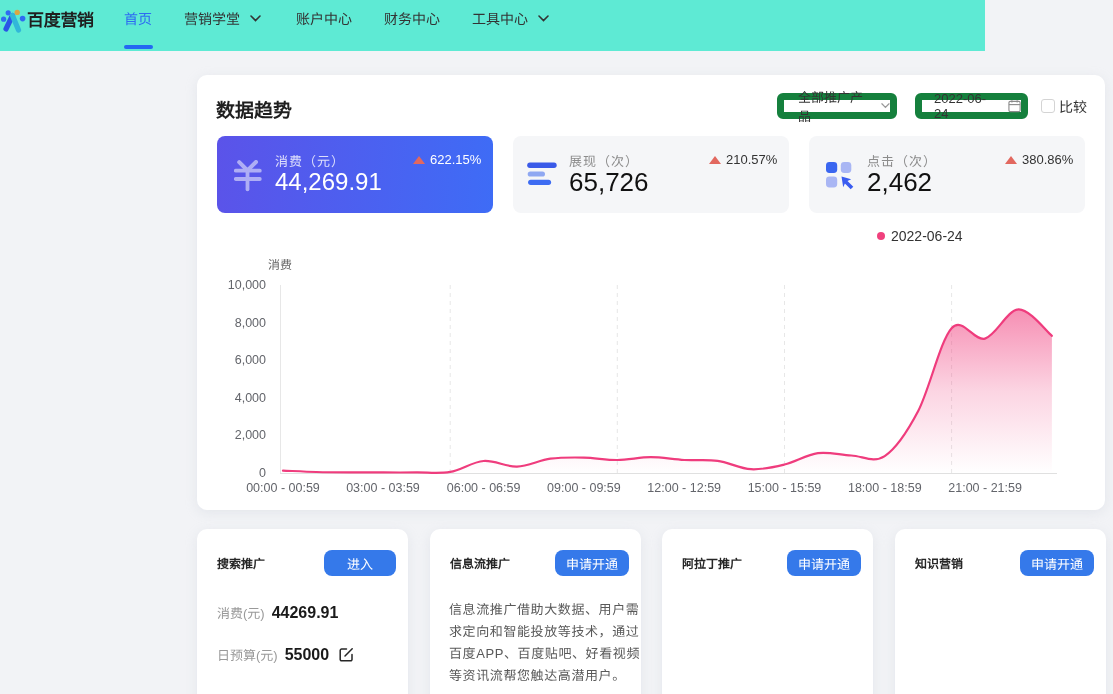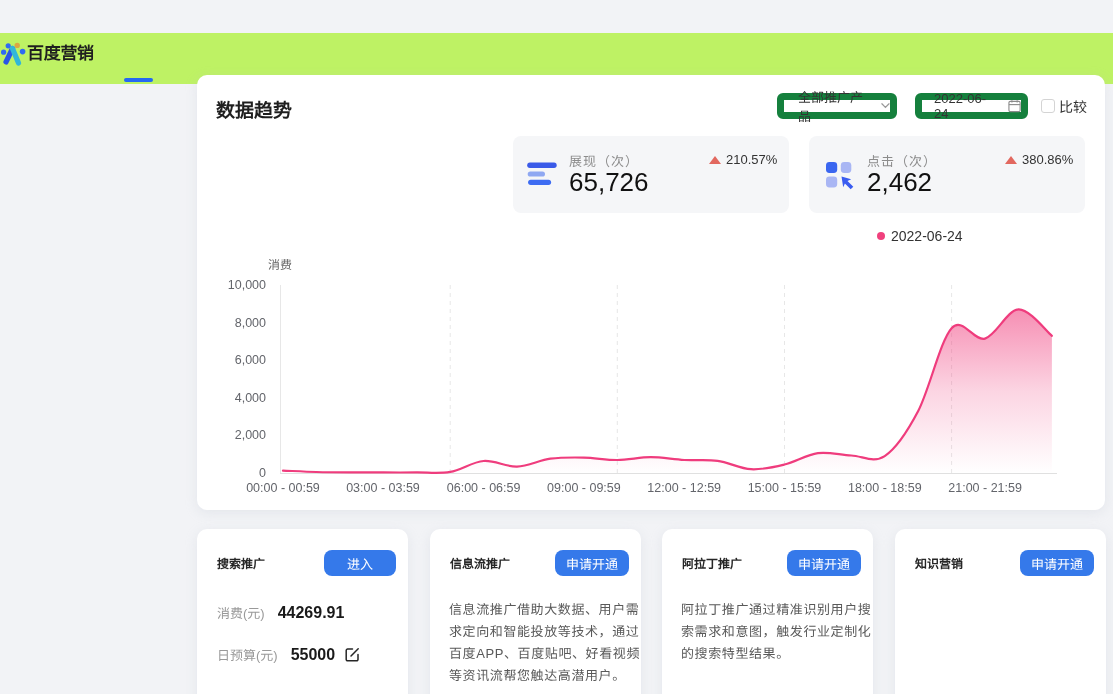--- a/index.html
+++ b/index.html
@@ -1,19 +1,19 @@
 <!DOCTYPE html>
 <html lang="zh-CN"><head>
 <meta charset="utf-8">
 <title>dashboard</title>
 <style>
 *{margin:0;padding:0;box-sizing:border-box;}
 html,body{width:1113px;height:694px;overflow:hidden;}
 body{font-family:"Liberation Sans",sans-serif;background:#f2f3f6;position:relative;}
-.hdr{position:absolute;left:0;top:0;width:1113px;height:51px;background:#bef264;margin-top:33px;}
+.hdr{position:absolute;left:0;top:0;width:985px;height:51px;background:#5eead4;}
 .logo{position:absolute;left:1px;top:8px;}
 .logotxt{position:absolute;left:27px;top:6px;font-size:17px;font-weight:700;color:#1f1f1f;letter-spacing:-0.3px;}
 .nav{position:absolute;left:124px;top:8px;font-size:14px;color:#333;display:flex;align-items:center;}
 .nav .it{margin-right:32px;display:flex;align-items:center;}
 .nav .act{color:#2d6bf2;position:relative;}
 .nav .chev{margin-left:10px;margin-right:3px;}
 .underline{position:absolute;left:124px;top:45px;width:29px;height:4px;background:#2468f2;border-radius:2px;}
 .card{position:absolute;background:#fff;border-radius:10px;box-shadow:0 3px 12px rgba(190,196,210,0.28);}
 #main{left:197px;top:75px;width:908px;height:435px;}
 .title{position:absolute;left:19px;top:20px;font-size:19px;font-weight:600;color:#1f1f1f;}
@@ -33,51 +33,74 @@
 .pct{position:absolute;top:16px;font-size:13px;color:#333;}
 #st1 .pct{color:#fff;}
 .tri{position:absolute;top:20px;width:0;height:0;border-left:6px solid transparent;border-right:6px solid transparent;border-bottom:8px solid #e2685f;}
 .legend{position:absolute;left:680px;top:153px;font-size:14px;color:#333;}
 .ldot{display:inline-block;width:8px;height:8px;border-radius:50%;background:#f0417d;margin-right:6px;vertical-align:1px;}
 .bcard{top:529px;width:211px;height:200px;}
 .btitle{position:absolute;left:20px;top:25px;font-size:12px;font-weight:600;color:#262626;}
 .btn{position:absolute;right:12px;top:21px;height:26px;border-radius:8px;background:#3579ea;color:#fff;font-size:13px;display:flex;align-items:center;justify-content:center;}
 .btxt{position:absolute;left:19px;top:70px;font-size:13px;color:#595959;line-height:22px;letter-spacing:0.6px;width:194px;}
 .krow{position:absolute;left:20px;font-size:13px;color:#999;}
-.krow b{font-size:16px;color:#1a1a1a;font-weight:600;margin-left:13px;letter-spacing:0;}
+.krow b{font-size:16px;color:#1a1a1a;font-weight:600;margin-left:7px;letter-spacing:0;}
 </style>
 </head>
 <body>
 <div class="hdr">
   <svg class="logo" width="26" height="26" viewBox="0 0 26 26">
     <circle cx="7.2" cy="4.8" r="2.6" fill="#2f6bf2"></circle>
     <circle cx="16.2" cy="4.4" r="2.7" fill="#dba743"></circle>
     <circle cx="2.6" cy="11.2" r="2.6" fill="#2f6bf2"></circle>
     <circle cx="21.6" cy="10.6" r="2.8" fill="#2f6bf2"></circle>
     <path d="M5,21 L11.5,7.5" stroke="#2a55e6" stroke-width="5.2" stroke-linecap="round" fill="none"></path>
     <path d="M11.5,7.5 L17.5,22" stroke="#32b7d9" stroke-width="5.2" stroke-linecap="round" fill="none"></path>
   </svg>
   <div class="logotxt">百度营销</div>
+  <div class="nav">
+    <span class="it act">首页</span>
+    <span class="it">营销学堂<svg class="chev" width="11" height="7" viewBox="0 0 11 7">
+          <path d="M1,1 L5.5,5.5 L10,1" stroke="#333" stroke-width="1.6" fill="none" stroke-linecap="round"></path>
+        </svg></span>
+    <span class="it">账户中心</span>
+    <span class="it">财务中心</span>
+    <span class="it">工具中心<svg class="chev" width="11" height="7" viewBox="0 0 11 7">
+          <path d="M1,1 L5.5,5.5 L10,1" stroke="#333" stroke-width="1.6" fill="none" stroke-linecap="round"></path>
+        </svg></span>
+  </div>
   <div class="underline"></div>
 </div>
 
 <div class="card" id="main">
   <div class="title">数据趋势</div>
   <div class="ctl" id="sel">全部推广产品<svg style="margin-left:14px" width="10" height="6" viewBox="0 0 10 6">
         <path d="M1,0.5 L5,4.5 L9,0.5" stroke="#999" stroke-width="1.4" fill="none" stroke-linecap="round"></path>
       </svg></div>
   <div class="ctl" id="date">2022-06-24<svg style="margin-left:12px" width="14" height="14" viewBox="0 0 14 14">
         <rect x="1" y="2" width="12" height="11" rx="1.5" fill="none" stroke="#8c8c8c" stroke-width="1.2"></rect>
         <line x1="1" y1="5.5" x2="13" y2="5.5" stroke="#8c8c8c" stroke-width="1.2"></line>
         <line x1="4.2" y1="0.8" x2="4.2" y2="3.2" stroke="#8c8c8c" stroke-width="1.2"></line>
         <line x1="9.8" y1="0.8" x2="9.8" y2="3.2" stroke="#8c8c8c" stroke-width="1.2"></line>
       </svg></div>
   <div class="cbx"></div>
     <div class="cbl">比较</div>
 
+  <div class="stat" id="st1">
+    <svg style="position:absolute;left:17px;top:22px" width="28" height="34" viewBox="0 0 28 34" opacity="0.52">
+      <path d="M5.2,4.2 L13.5,12.5 M22,4 L13.5,12.5" stroke="#fff" stroke-width="4" fill="none" stroke-linecap="round" stroke-linejoin="round"></path>
+      <line x1="13.5" y1="12.5" x2="13.5" y2="31.3" stroke="#fff" stroke-width="3.8" stroke-linecap="round"></line>
+      <line x1="1.8" y1="12.7" x2="25.8" y2="12.7" stroke="#fff" stroke-width="3.8" stroke-linecap="round"></line>
+      <line x1="1.8" y1="21" x2="25.8" y2="21" stroke="#fff" stroke-width="3.8" stroke-linecap="round"></line>
+    </svg>
+    <div class="slabel">消费（元）</div>
+    <div class="sval">44,269.91</div>
+    <div class="tri" style="left:196px"></div>
+    <div class="pct" style="left:213px">622.15%</div>
+  </div>
   <div class="stat" id="st2">
     <svg style="position:absolute;left:14px;top:26px" width="30" height="25" viewBox="0 0 30 25">
       <rect x="0.2" y="0.6" width="29.5" height="5.4" rx="2.7" fill="#3a5ae8"></rect>
       <rect x="0.7" y="9.4" width="17.3" height="5.2" rx="2.6" fill="#8fa8f2"></rect>
       <rect x="1.1" y="17.7" width="23" height="5.2" rx="2.6" fill="#3d6cf2"></rect>
     </svg>
     <div class="slabel">展现（次）</div>
     <div class="sval">65,726</div>
     <div class="tri" style="left:196px"></div>
     <div class="pct" style="left:213px">210.57%</div>
@@ -149,18 +172,17 @@
   </div>
 </div>
 <div class="card bcard" style="left:430px">
   <div class="btitle">信息流推广</div>
   <div class="btn" style="width:74px">申请开通</div>
   <div class="btxt">信息流推广借助大数据、用户需<br>求定向和智能投放等技术，通过<br>百度APP、百度贴吧、好看视频<br>等资讯流帮您触达高潜用户。</div>
 </div>
 <div class="card bcard" style="left:662px">
   <div class="btitle">阿拉丁推广</div>
   <div class="btn" style="width:74px">申请开通</div>
-  <div class="btxt">阿拉丁推广通过精准识别用户搜<br>索需求和意图，触发行业定制化<br>的搜索特型结果。</div>
 </div>
 <div class="card bcard" style="left:895px">
   <div class="btitle">知识营销</div>
   <div class="btn" style="width:74px">申请开通</div>
 </div>
 
 </body></html>

